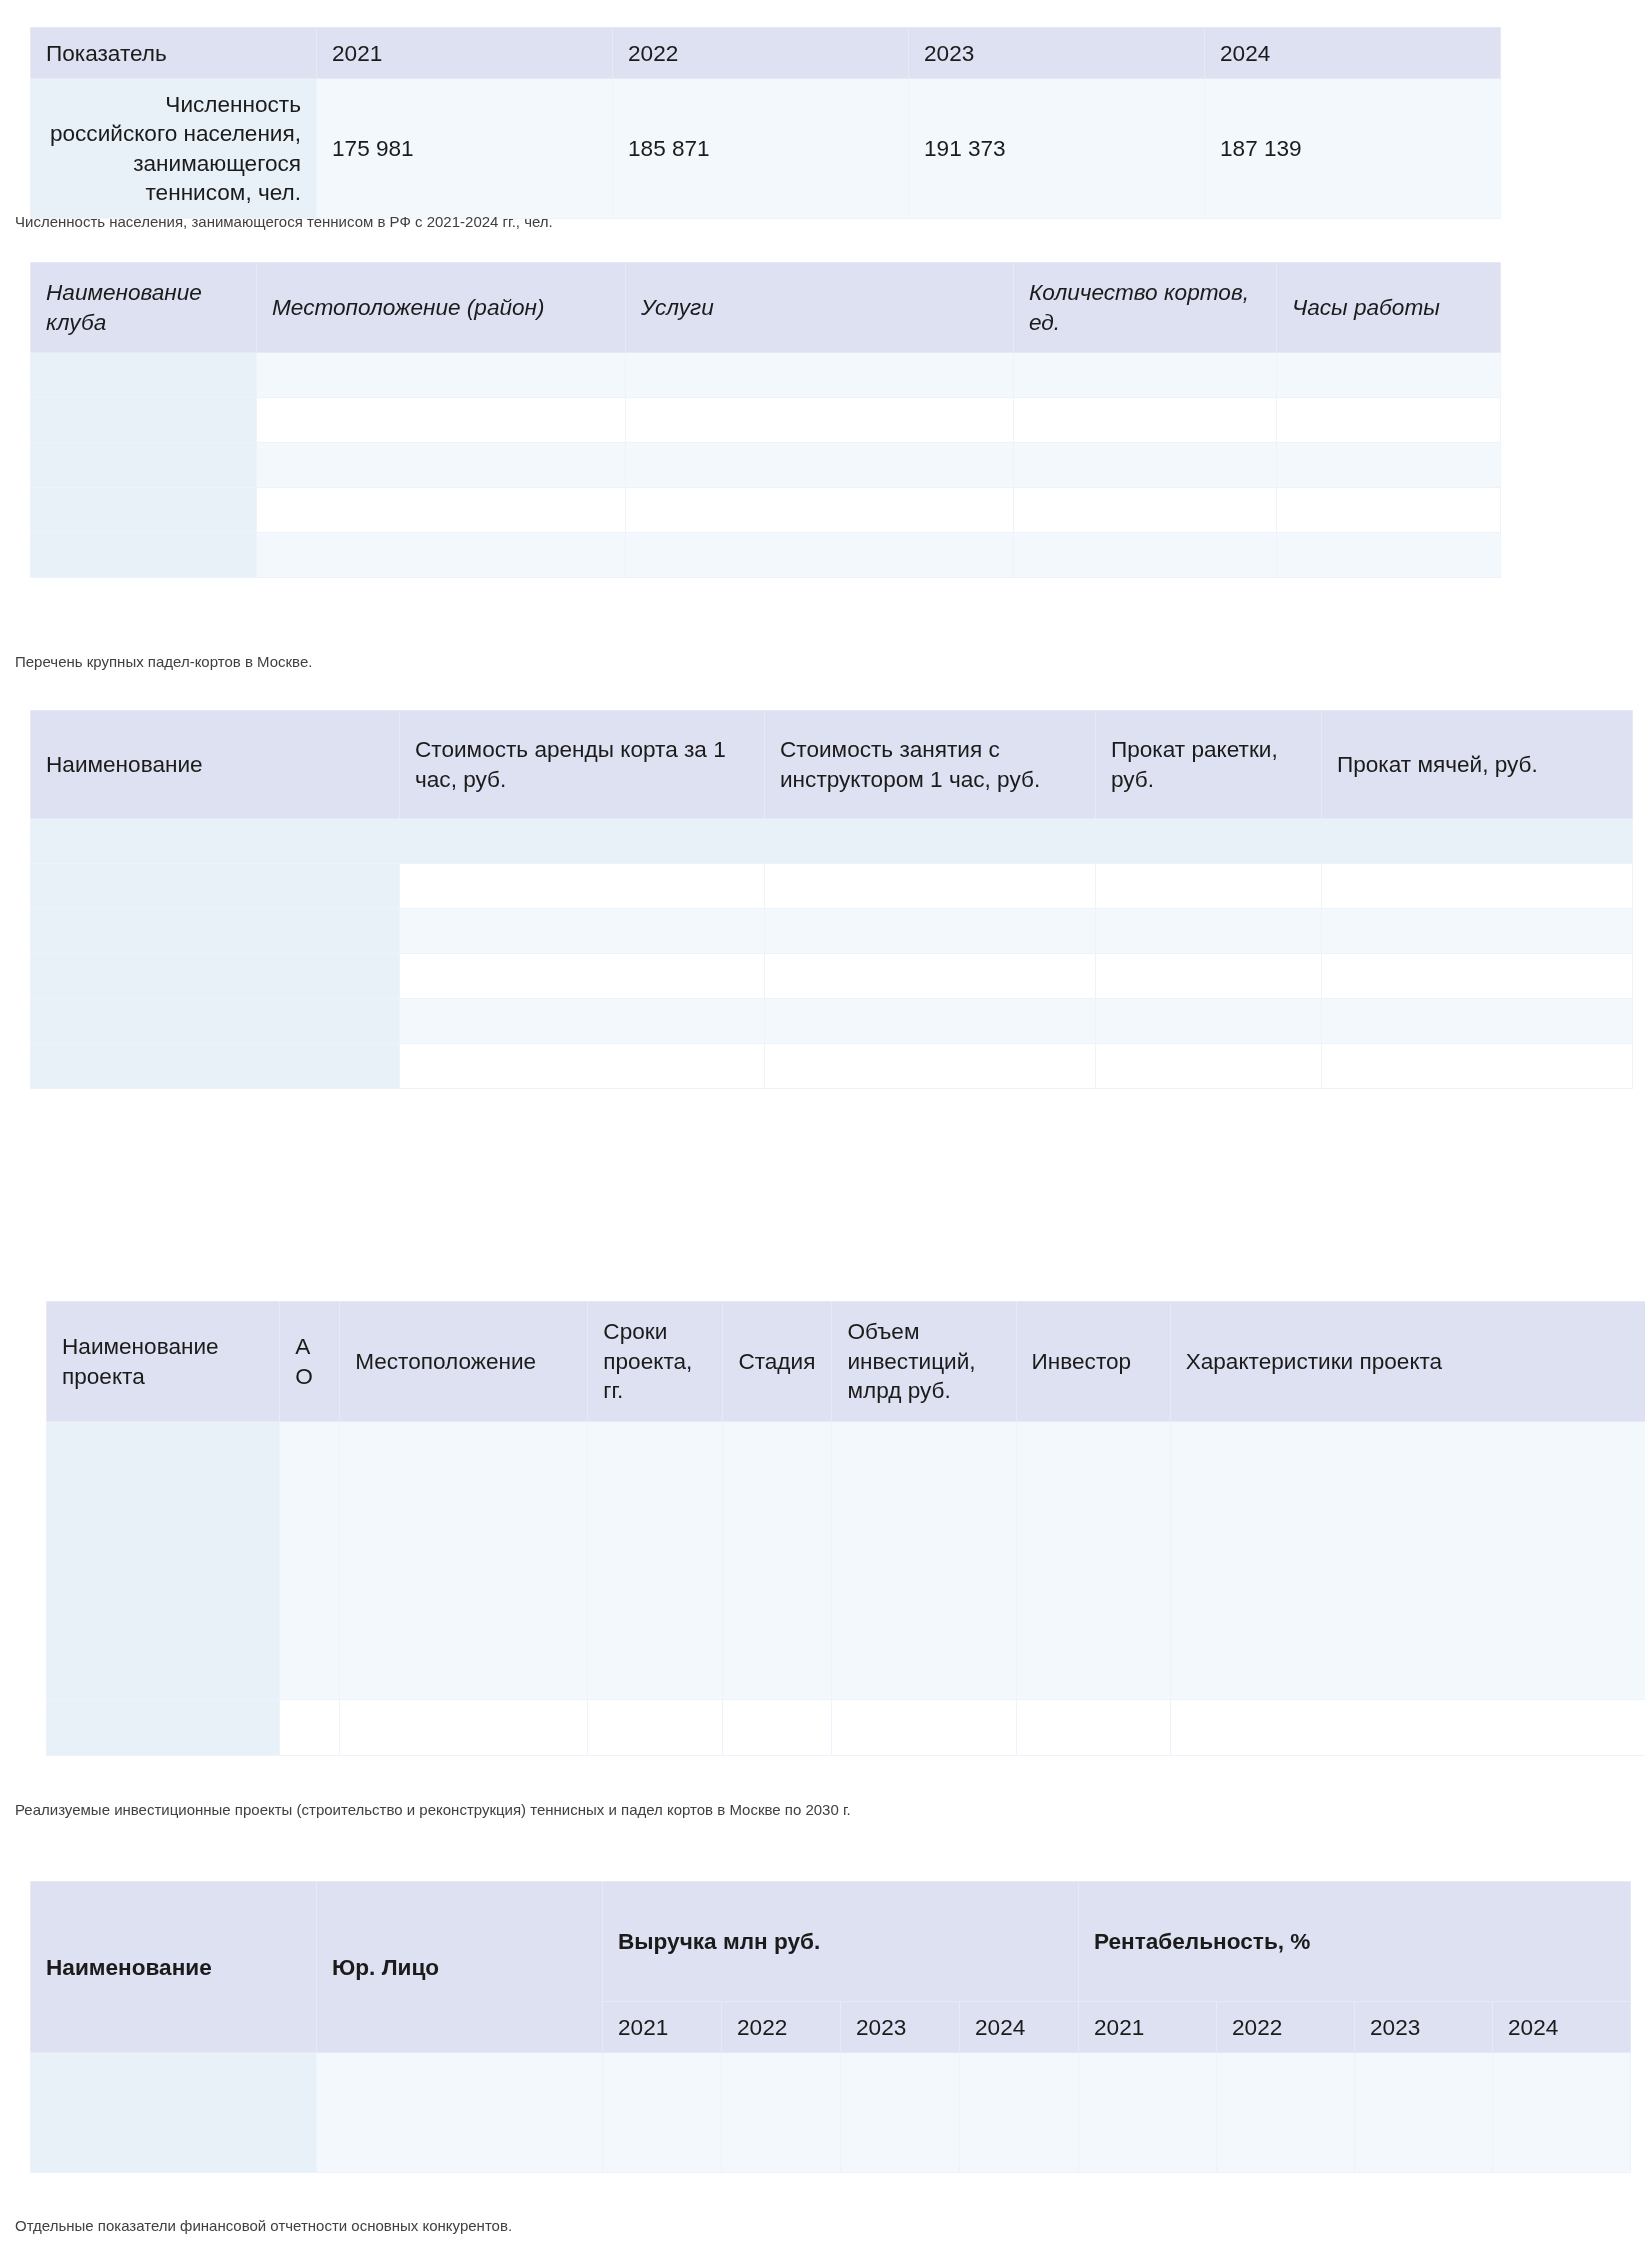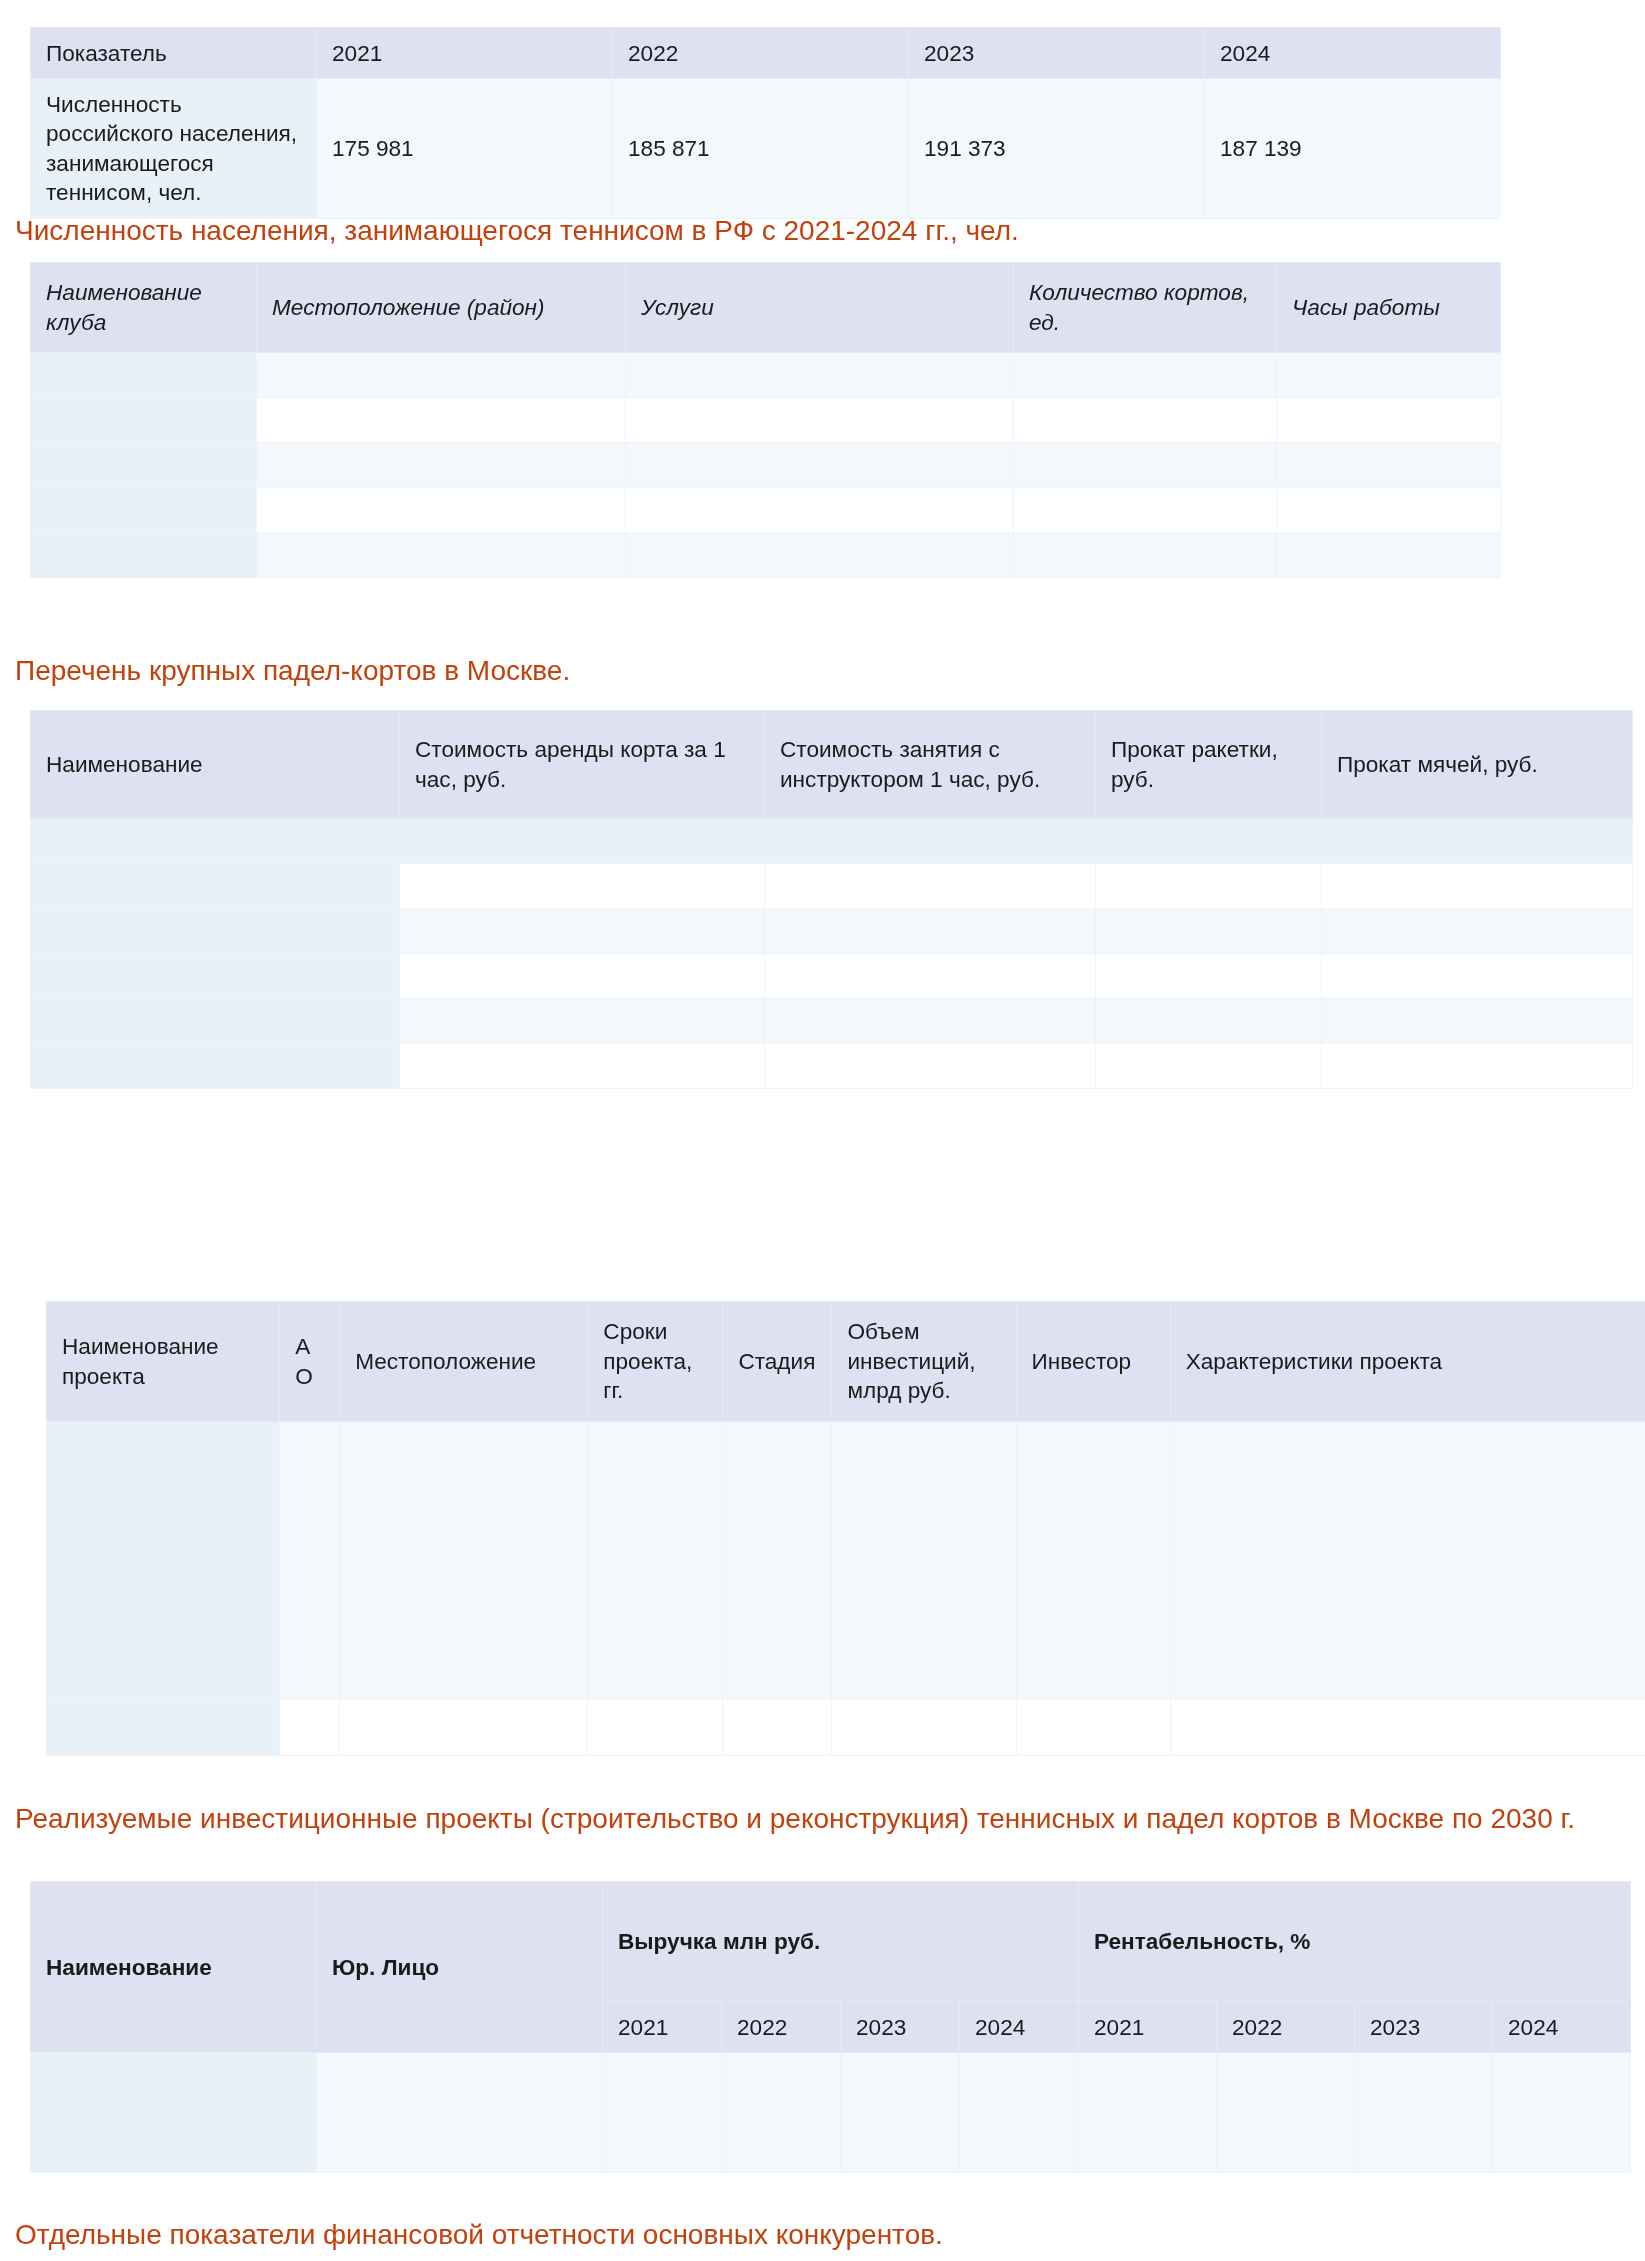--- a/index.html
+++ b/index.html
@@ -52,30 +52,31 @@
   }
   
   table.dtable tbody tr td {
     background: #ffffff;
   }
   table.dtable tbody tr:nth-child(odd) td {
     background: #f3f8fc;
   }
   table.dtable tbody tr td:first-child {
     background: #e8f0f8 !important;
+    text-align: right;
   }
   table.dtable tbody tr td.fullrow {
     background: #e8f0f8 !important;
   }
 
   .caption {
     position: absolute;
-    font-size: 28px;
+    font-size: 15px;
     line-height: 1.35;
-    color: #c2410c;
+    color: #404040;
     white-space: nowrap;
   }
 
   
   #t1 { left: 30px; top: 27px;  width: 1470px; }
   #t1 td, #t1 th { height: 45px; }
   #t1 .r1 td { height: 57px; }
 
   #c1 { left: 15px; top: 212px; }
 

